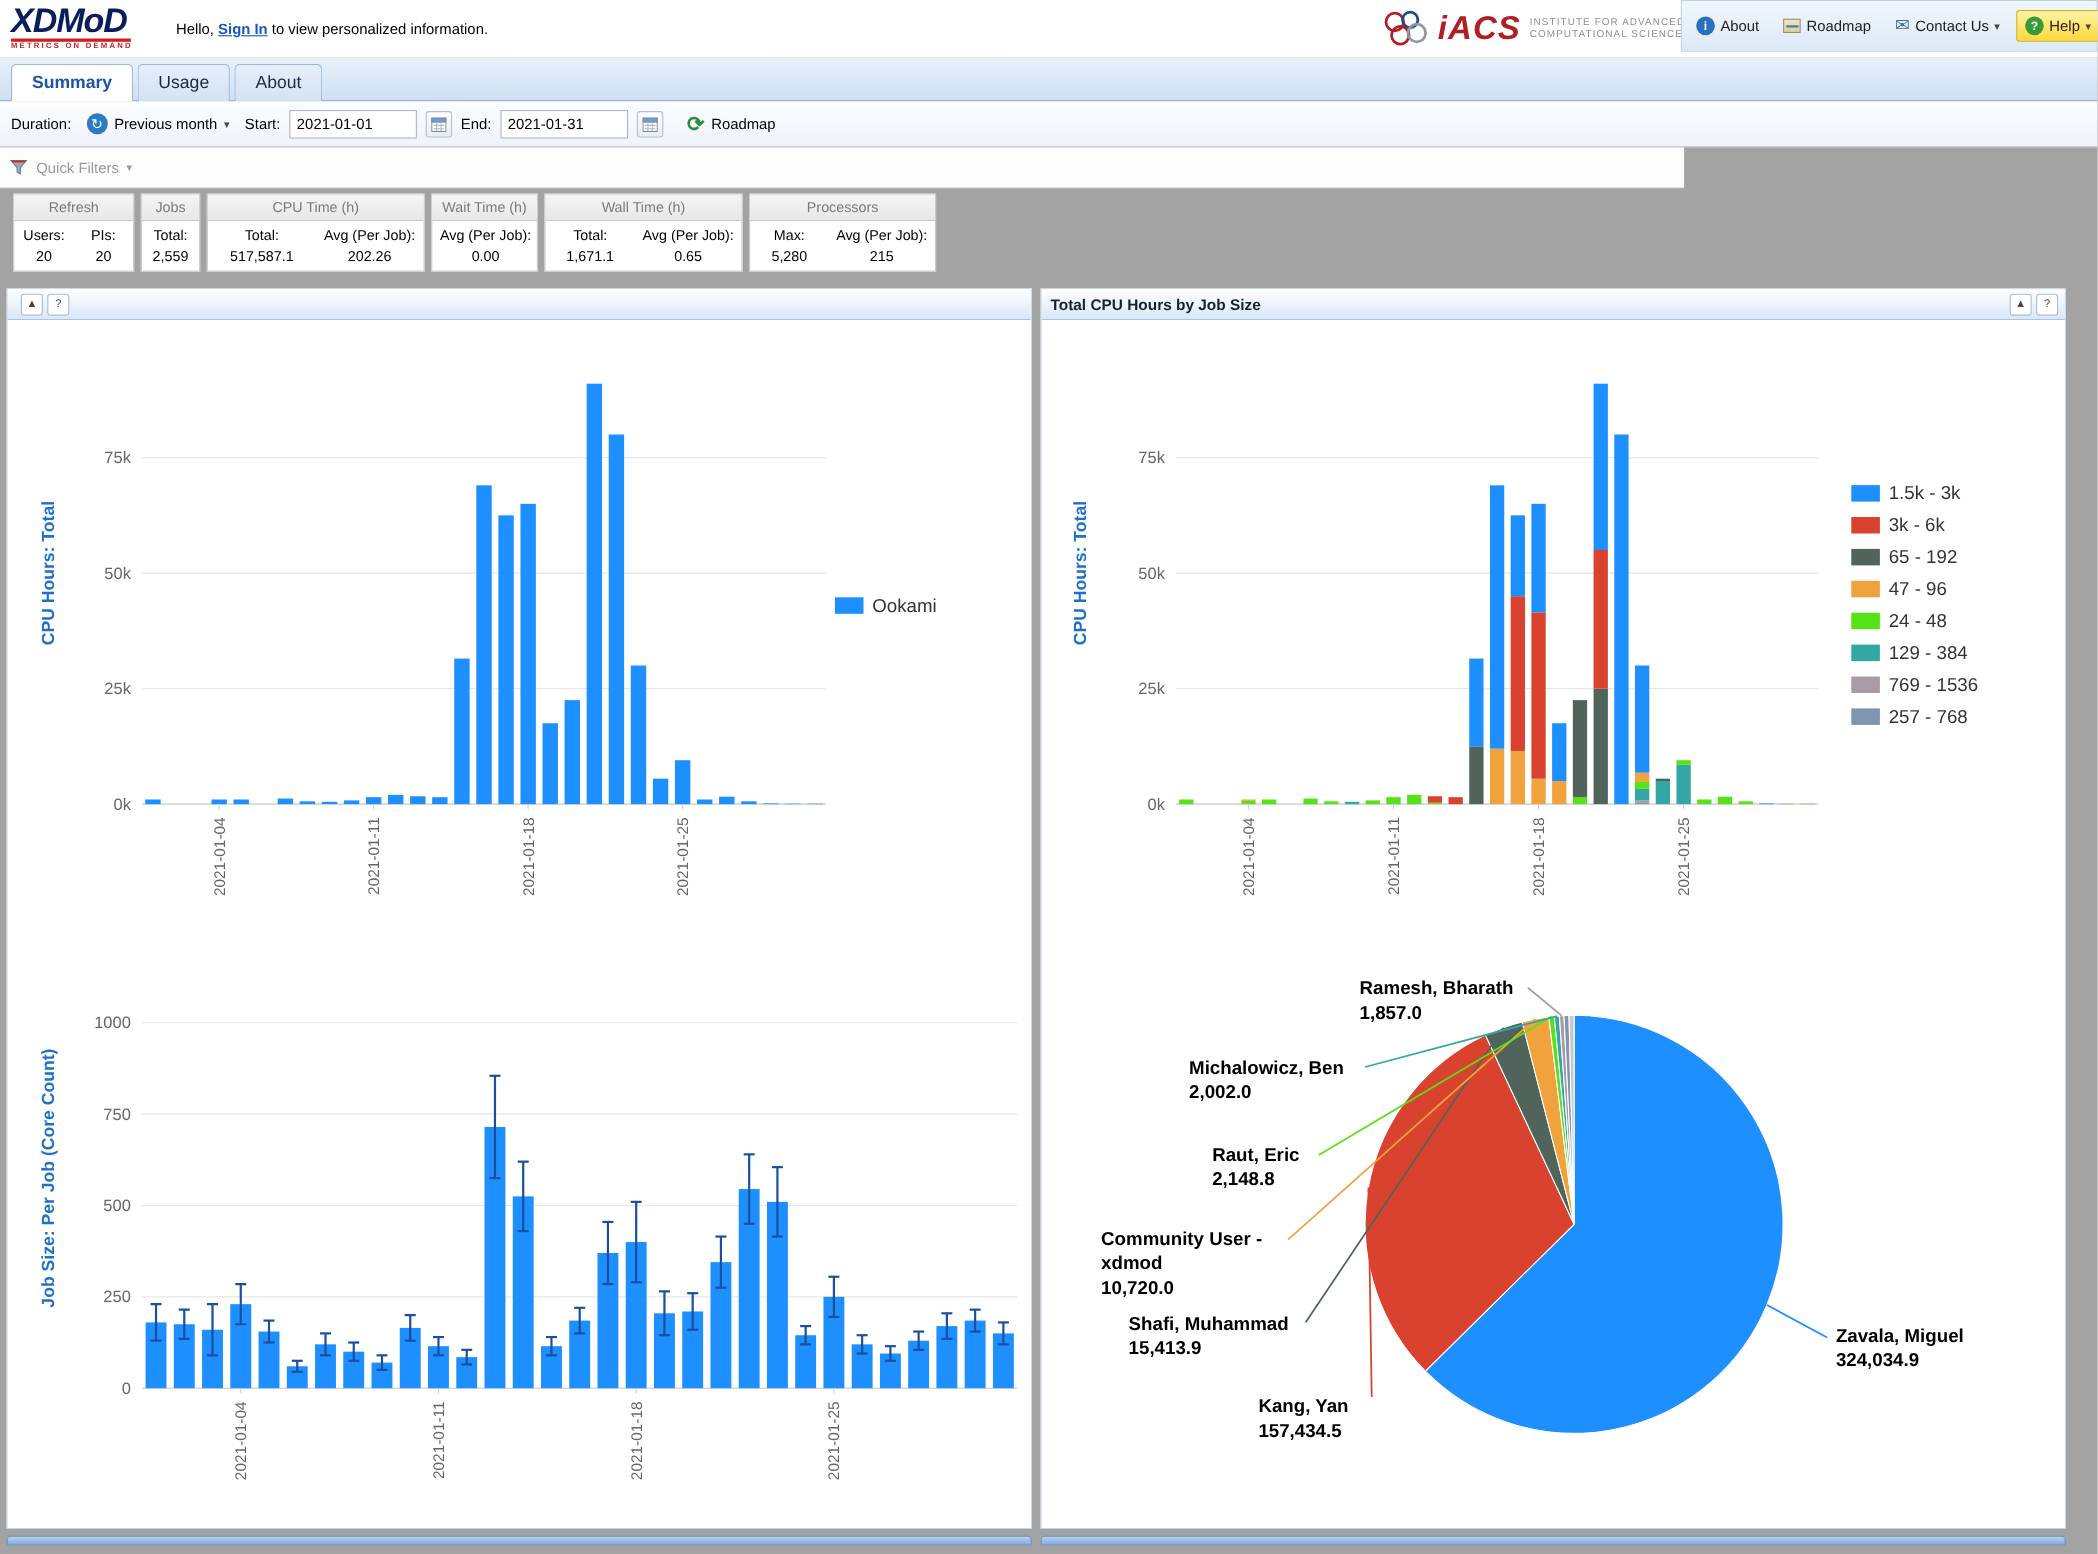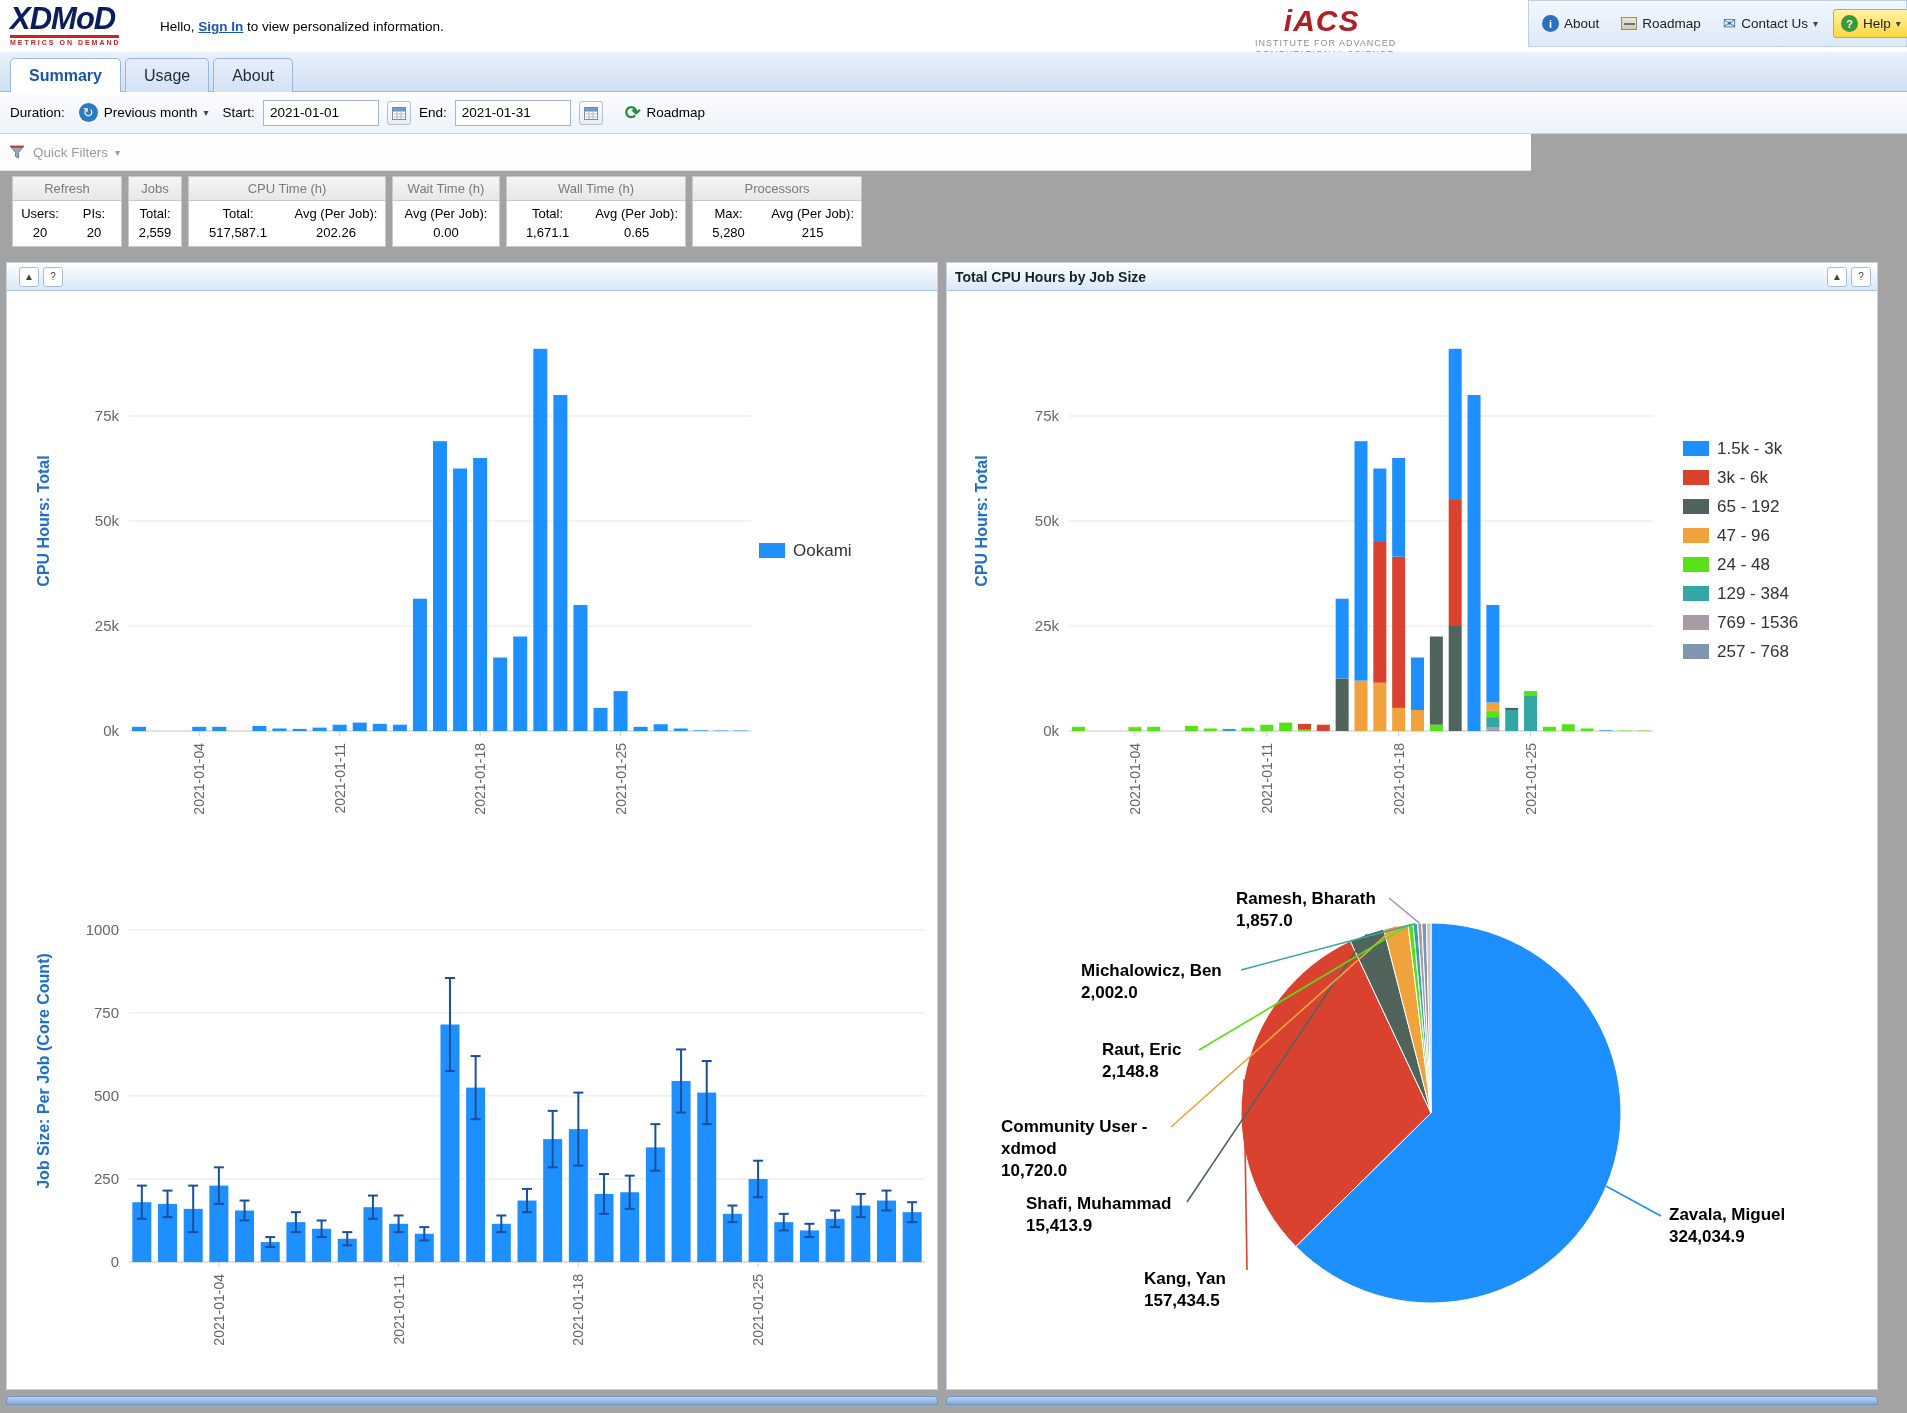--- a/index.html
+++ b/index.html
@@ -6,21 +6,21 @@
   body { font-family:"Liberation Sans", sans-serif; background:#fff; }
   .page { position:relative; width:1907px; height:1413px; overflow:hidden; background:#a3a3a3; }
 
   
   .topbar { position:absolute; top:0; left:0; width:1907px; height:52px; background:#fff; }
   .logo { position:absolute; left:10px; top:3px; width:130px; cursor:pointer; }
   .logo .big { font-size:31px; font-weight:bold; font-style:italic; color:#0a1e5e; letter-spacing:-1px; border-bottom:3px solid #cc2222; line-height:32px; display:inline-block; padding-right:4px;}
   .logo .sub { display:block; font-size:7px; color:#cc2222; letter-spacing:2px; font-weight:bold; margin-top:1px; }
   .greeting { position:absolute; left:160px; top:19px; font-size:13.5px; color:#000; }
   .greeting a { color:#1a55c0; font-weight:bold; }
-  .iacs { position:absolute; left:1255px; top:4px; height:44px; display:flex; align-items:center;flex-direction:column; }
+  .iacs { position:absolute; left:1255px; top:4px; height:44px; display:flex; align-items:center; }
   .iacs .rings { margin-right:6px; }
   .iacs .name { font-size:30px; font-weight:bold; color:#b01f24; font-style:italic; margin-right:8px; letter-spacing:1px;}
   .iacs .subtxt { font-size:9px; color:#8a8f94; letter-spacing:1px; line-height:11px; }
   .navstrip { position:absolute; left:1528px; top:0; width:379px; height:47px; background:linear-gradient(#f2f7fd,#dde9f7); border:1px solid #bed0e4; display:flex; align-items:center; padding:0 6px; gap:4px; }
   .navitem { display:flex; align-items:center; gap:5px; font-size:13.5px; color:#222; padding:5px 7px; border-radius:3px; cursor:pointer; white-space:nowrap; }
   .navsep { width:1px; height:22px; background:#c4d4e6; }
   .disc { width:17px; height:17px; border-radius:50%; color:#fff; font-size:11px; font-weight:bold; display:inline-flex; align-items:center; justify-content:center; }
   .disc.blue { background:#2a6fc0; }
   .disc.green { background:#3a9a3a; }
   .navitem.help { background:linear-gradient(#fff3a8,#ffd83c); border:1px solid #d8ae00; }
@@ -205,21 +205,21 @@
         <div class="col">
             <div class="lbl">Total:</div>
             <div class="val">517,587.1</div>
           </div>
         <div class="col">
             <div class="lbl">Avg (Per Job):</div>
             <div class="val">202.26</div>
           </div>
       </div>
     </div>
-    <div class="statbox" style="width:108px">
+    <div class="statbox" style="width:97px">
       <div class="hd">Wait Time (h)</div>
       <div class="cols">
         <div class="col">
             <div class="lbl">Avg (Per Job):</div>
             <div class="val">0.00</div>
           </div>
       </div>
     </div>
     <div class="statbox" style="width:180px">
       <div class="hd">Wall Time (h)</div>

